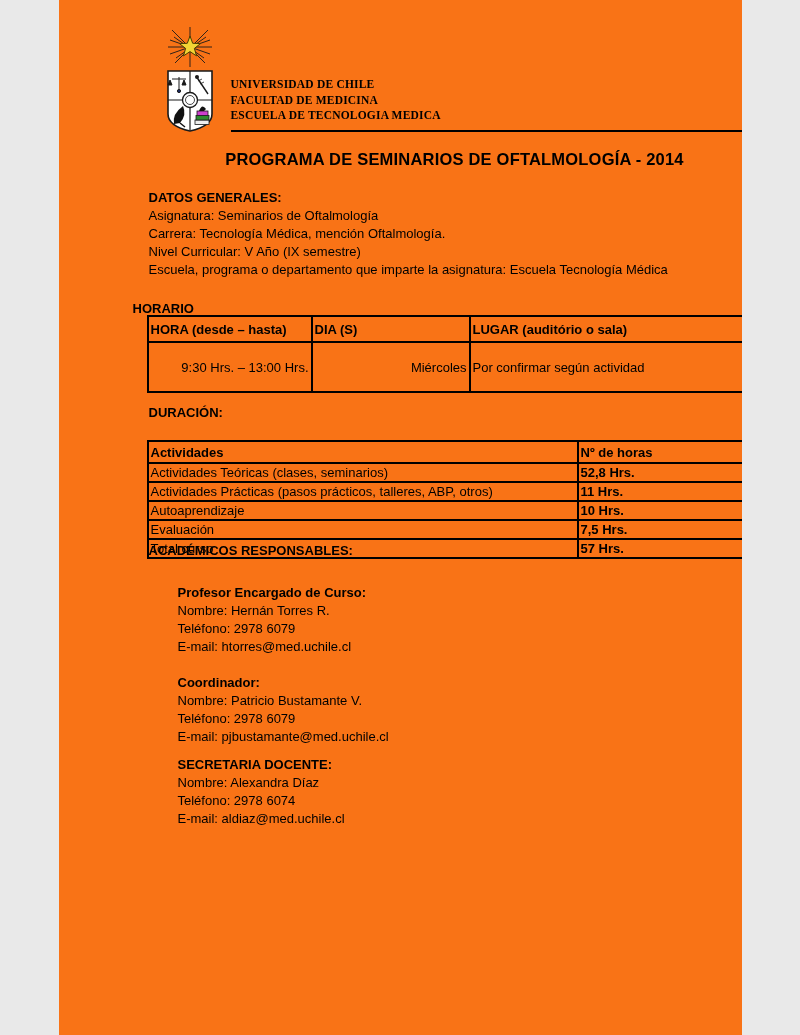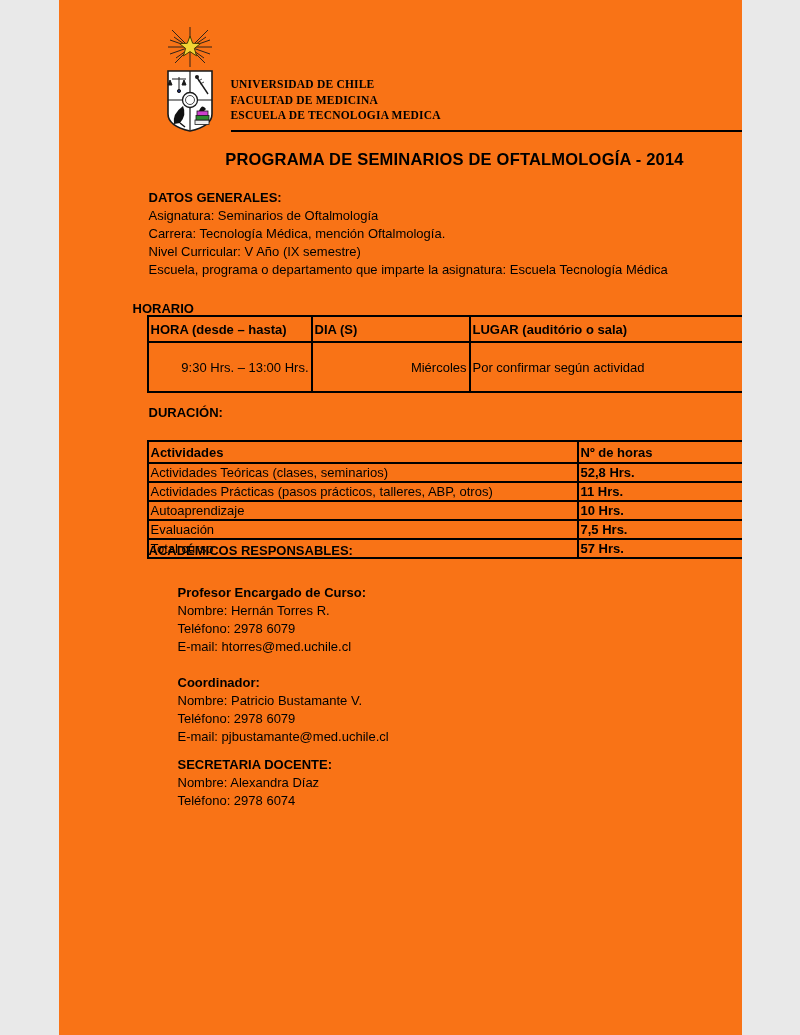--- a/index.html
+++ b/index.html
@@ -190,17 +190,18 @@
     <div class="b">Coordinador:</div>
     <div>Nombre: Patricio Bustamante V.</div>
     <div>Teléfono: 2978 6079</div>
     <div>E-mail: pjbustamante@med.uchile.cl</div>
   </div>
 
   <div class="contact txt" id="contact-2">
     <div class="b">SECRETARIA DOCENTE:</div>
     <div>Nombre: Alexandra Díaz</div>
     <div>Teléfono: 2978 6074</div>
+    <div>E-mail: aldiaz@med.uchile.cl</div>
   </div>
 
   <div class="page-number">1</div>
 
 </div>
 
 </body></html>

